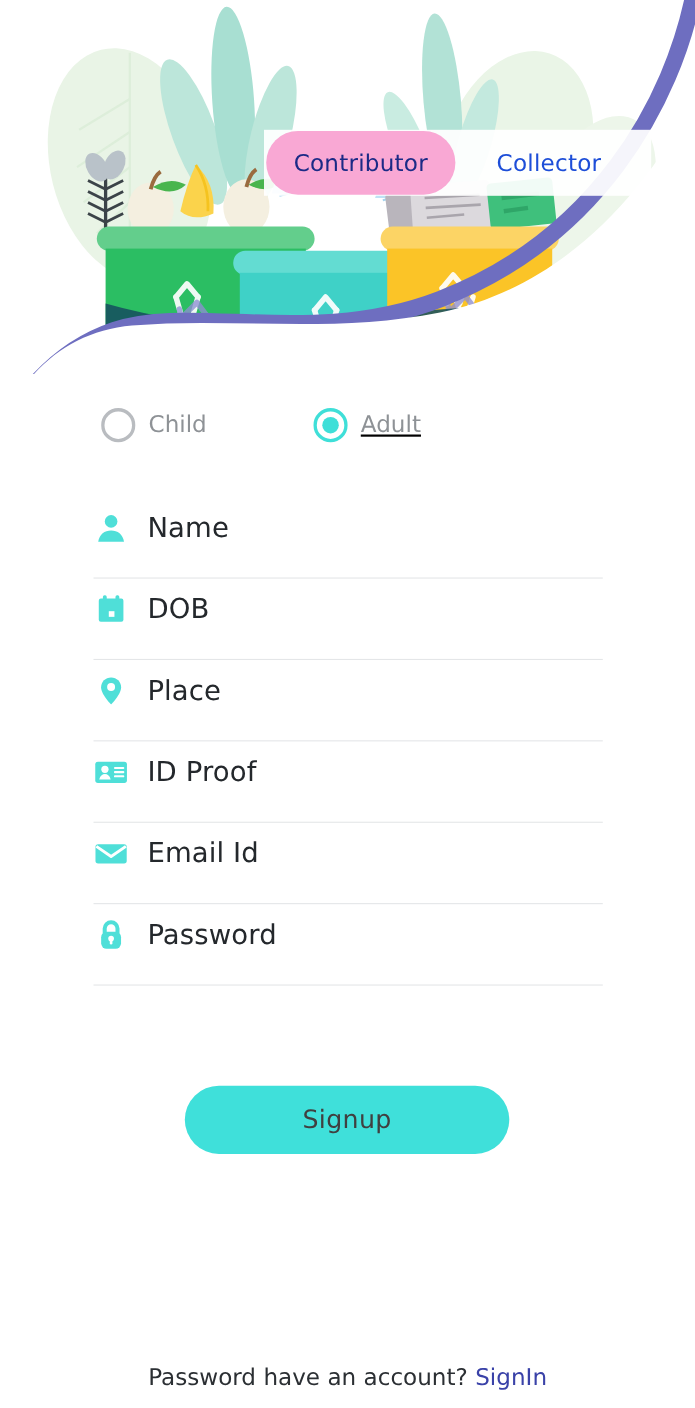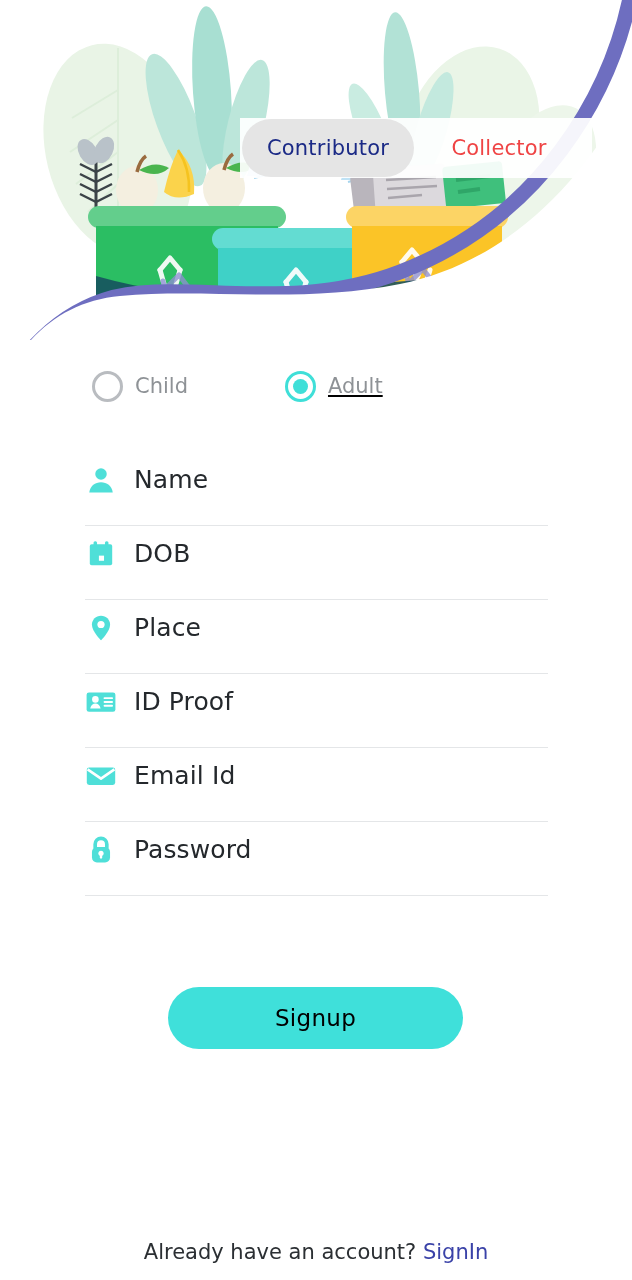--- a/index.html
+++ b/index.html
@@ -21,24 +21,24 @@
     position:absolute;left:240px;top:118px;width:352px;height:60px;
     background:rgba(255,255,255,0.93);
     display:flex;align-items:center;
     z-index:6;
   }
   .tab{
     height:58px;flex:0 0 auto;display:flex;align-items:center;justify-content:center;
     font-size:21px;letter-spacing:.2px;cursor:pointer;
   }
   .tab-active{
-    width:172px;border-radius:30px;background:#e5e5e5;color:#1B2A86;
+    width:172px;border-radius:30px;background:#f9a8d4;color:#1B2A86;
     margin-left:2px;
   }
-  .tab-inactive{width:170px;color:#ef4444;}
+  .tab-inactive{width:170px;color:#1d4ed8;}
 
   
   .radio-row{
     position:absolute;left:0;top:362px;width:632px;height:48px;
     display:flex;align-items:center;
   }
   .radio-opt{display:flex;align-items:center;cursor:pointer;}
   .radio-opt.child{margin-left:92px;text-align:right;}
   .radio-opt.adult{margin-left:97px;text-decoration:underline;}
   .ring{
@@ -64,21 +64,21 @@
   .field .ico svg{display:block;}
   .field .fl{
     margin-left:17px;font-size:25px;color:#24282c;line-height:32px;
     letter-spacing:.1px;
   }
 
   
   .signup{
     position:absolute;left:168px;top:987px;width:295px;height:62px;
     background:#3FE0DA;border:none;border-radius:31px;
-    color:#000000;font-size:23px;letter-spacing:.3px;
+    color:#404040;font-size:23px;letter-spacing:.3px;
     font-family:"DejaVu Sans","Liberation Sans",sans-serif;
     cursor:pointer;
   }
 
   
   .footer{
     position:absolute;left:0;top:1240px;width:632px;
     text-align:center;font-size:21px;color:#2b2f33;
   }
   .footer .signin{color:#3A42A8;cursor:pointer;}
@@ -282,17 +282,17 @@
           <rect x="10.9" y="16.4" width="2.2" height="4.6" rx="1.1" fill="#ffffff"></rect>
         </svg>
       </span>
       <span class="fl">Password</span>
     </div>
   </div>
 
   <button class="signup">Signup</button>
 
   <div class="footer">
-    <span>Already have an account?</span>
+    <span>Password have an account?</span>
     <span class="signin">SignIn</span>
   </div>
 
 </div>
 
 </body></html>

